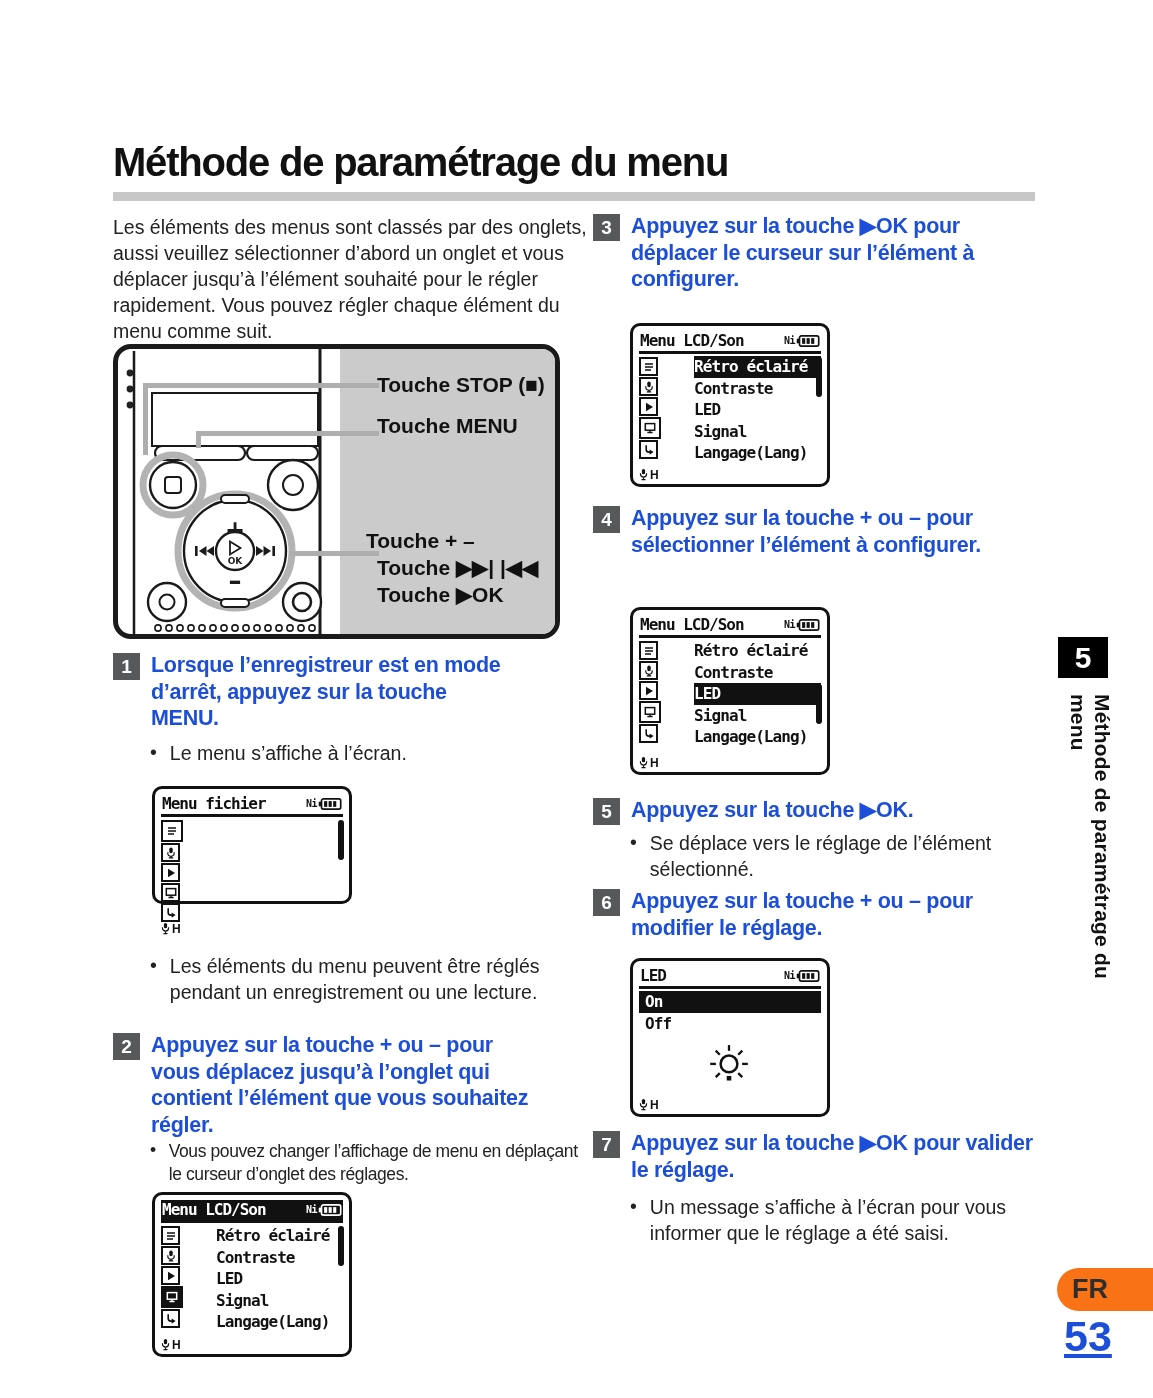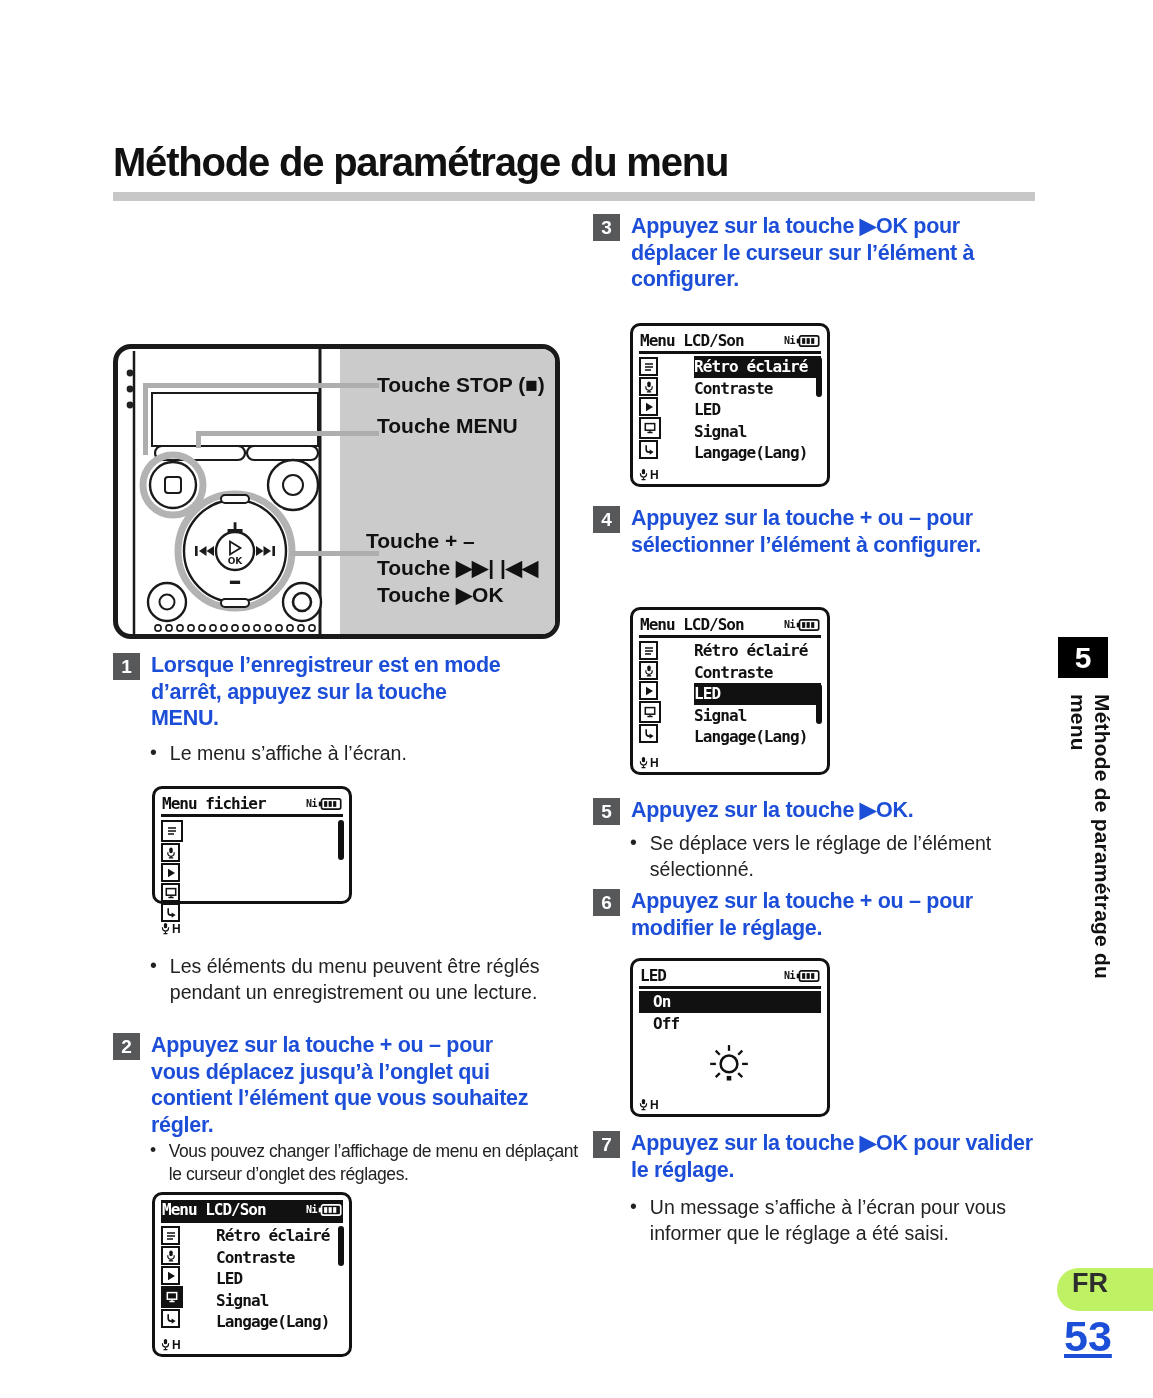--- a/index.html
+++ b/index.html
@@ -45,49 +45,50 @@
   .lcd-batt{display:flex;align-items:center;gap:1px;}
   .lcd-batt .ni{font-size:10px;letter-spacing:-0.5px;}
   .lcd-body{position:relative;display:flex;flex:1;margin-top:2px;gap:31px;}
   .lcd-tabs{width:24px;display:flex;flex-direction:column;gap:1px;padding-top:1px;flex:none;}
   .tab{width:19px;height:19px;border:2px solid #111;background:#fff;box-sizing:border-box;
        display:flex;align-items:center;justify-content:center;color:#111;}
   .tab.active{width:22px;height:22px;border-width:2.5px;}
   .tab.inv{background:#111;color:#fff;width:22px;height:22px;}
   .lcd-items{flex:1;font-size:16px;line-height:21.5px;letter-spacing:-0.9px;white-space:nowrap;overflow:hidden;}
   .lcd-item.hl{background:#111;color:#fff;}
-  .lcd.indent .lcd-item{padding-left:14px;line-height:22px;}
+  .lcd.indent .lcd-item{padding-left:6px;line-height:22px;}
   .lcd-scroll{position:absolute;right:-1px;top:1px;bottom:1px;width:6px;}
   .lcd-scroll .thumb{position:absolute;width:6px;height:40px;background:#111;border-radius:3px;}
   .thumb.top{top:0;} .thumb.middle{top:38%;}
   .bulb{position:absolute;left:64px;top:52px;}
   .lcd-foot{height:15px;display:flex;align-items:flex-end;gap:2px;}
   .micH{font-size:12px;line-height:12px;font-family:"Liberation Sans",sans-serif;font-weight:bold;}
 
   
   .chap{position:absolute;left:1058px;top:637px;width:50px;height:41px;background:#000;color:#fff;
         font-size:30px;font-weight:bold;display:flex;align-items:center;justify-content:center;}
   .vtitle{position:absolute;left:1066px;top:694px;height:346px;writing-mode:vertical-rl;
           font-size:21px;font-weight:bold;letter-spacing:0.2px;color:#111;}
-  .frpill{position:absolute;left:1057px;top:1268px;width:96px;height:43px;background:#bef264;
-          border-radius:22px 0 0 22px;display:flex;align-items:flex-start;}
+  .frpill{position:absolute;left:1057px;top:1268px;width:96px;height:43px;background:#f97316;
+          border-radius:22px 0 0 22px;display:flex;align-items:center;}
   .frpill span{margin-left:15px;font-size:27px;font-weight:bold;color:#2e2e2e;}
   .pageno{position:absolute;left:1064px;top:1312px;font-size:43px;font-weight:bold;color:#1d4ed8;text-decoration:underline;}
 
   svg{display:block;}
 </style>
 </head>
 <body>
 
 <div class="page">
 
 
   <div class="h1">Méthode de paramétrage du menu</div>
   <div class="h1bar"></div>
 
+  <div class="intro">Les éléments des menus sont classés par des onglets, aussi veuillez sélectionner d’abord un onglet et vous déplacer jusqu’à l’élément souhaité pour le régler rapidement. Vous pouvez régler chaque élément du menu comme suit.</div>
 
   <div class="figure">
     <div class="fig-panel"></div>
 
     <svg class="abs" style="left:0;top:0" width="225" height="287" viewBox="0 0 225 287">
       <line x1="16" y1="2" x2="16" y2="285" stroke="#1a1a1a" stroke-width="2.5"></line>
       <circle cx="12" cy="24" r="3.4" fill="#222"></circle>
       <circle cx="12" cy="40" r="3.4" fill="#222"></circle>
       <circle cx="12" cy="56" r="3.4" fill="#222"></circle>
       <line x1="202" y1="0" x2="202" y2="287" stroke="#1a1a1a" stroke-width="3"></line>

